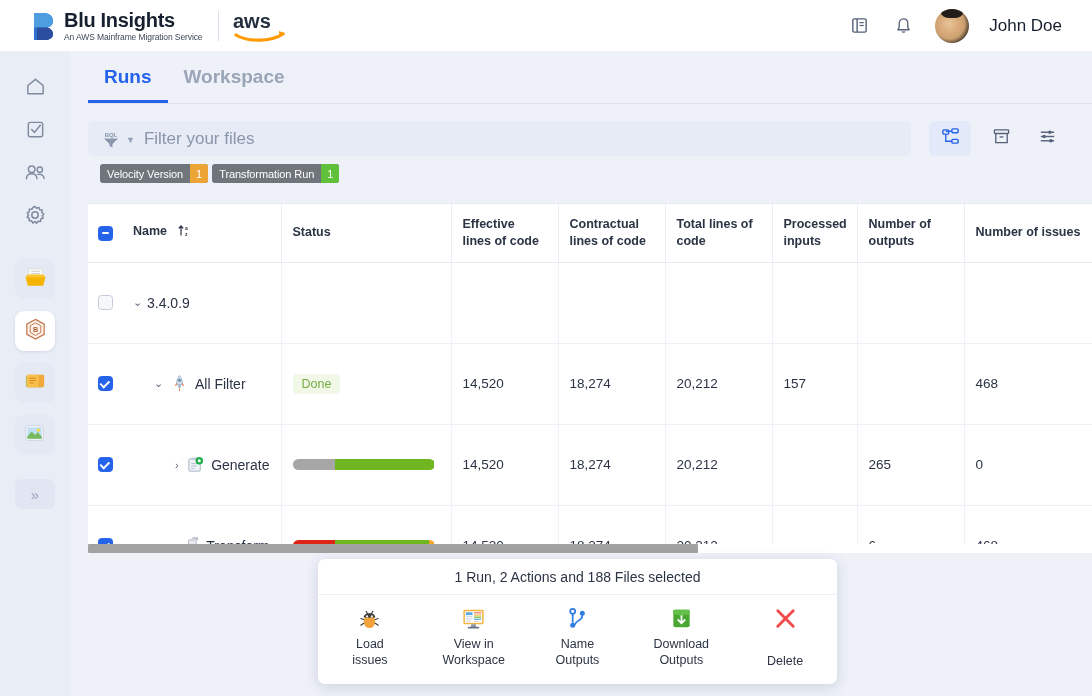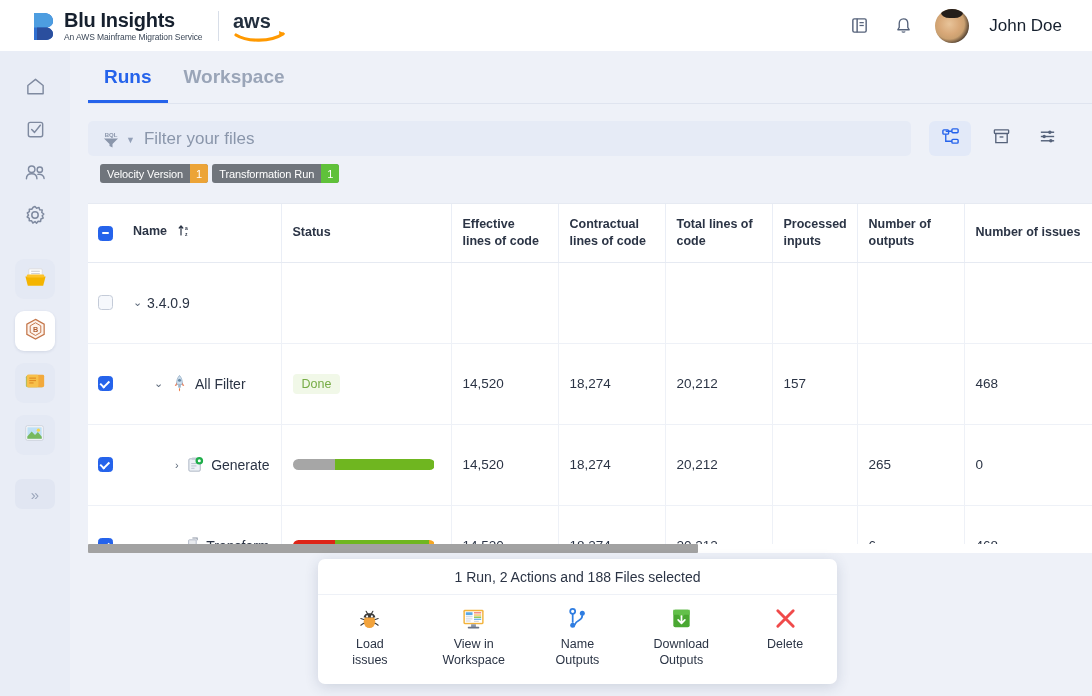--- a/index.html
+++ b/index.html
@@ -583,19 +583,19 @@
         <span>Outputs</span>
       </div>
     </div>
 
     <div class="action">
       <div class="action-ico">
         <svg width="25" height="25" viewBox="0 0 26 26">
           <path d="M5 5 L21 21 M21 5 L5 21" stroke="#f04a4a" stroke-width="3" stroke-linecap="round"></path>
         </svg>
       </div>
-      <div class="action-lbl" style="margin-top:0">
+      <div class="action-lbl" style="margin-top:17px">
         <span>Delete</span>
       </div>
     </div>
 
   </div>
 </div>
 
 </body></html>

